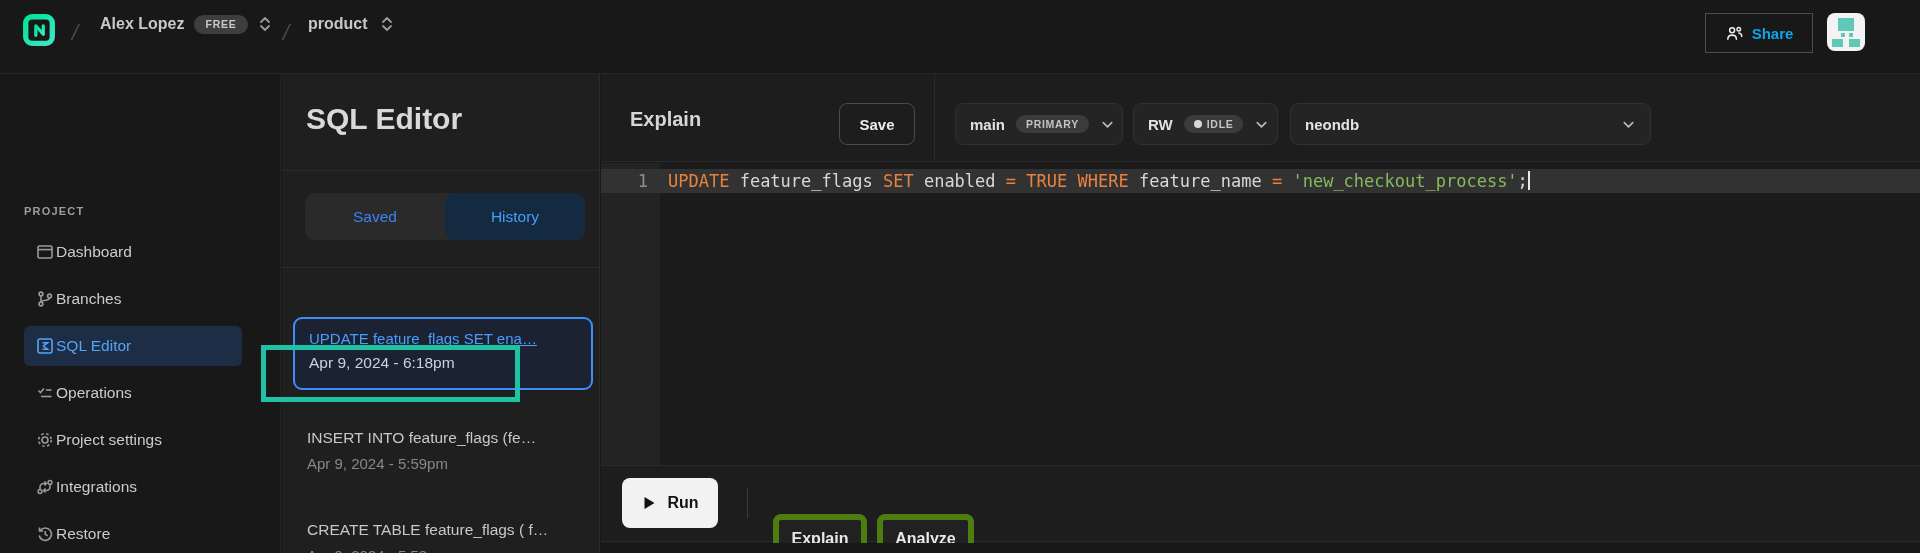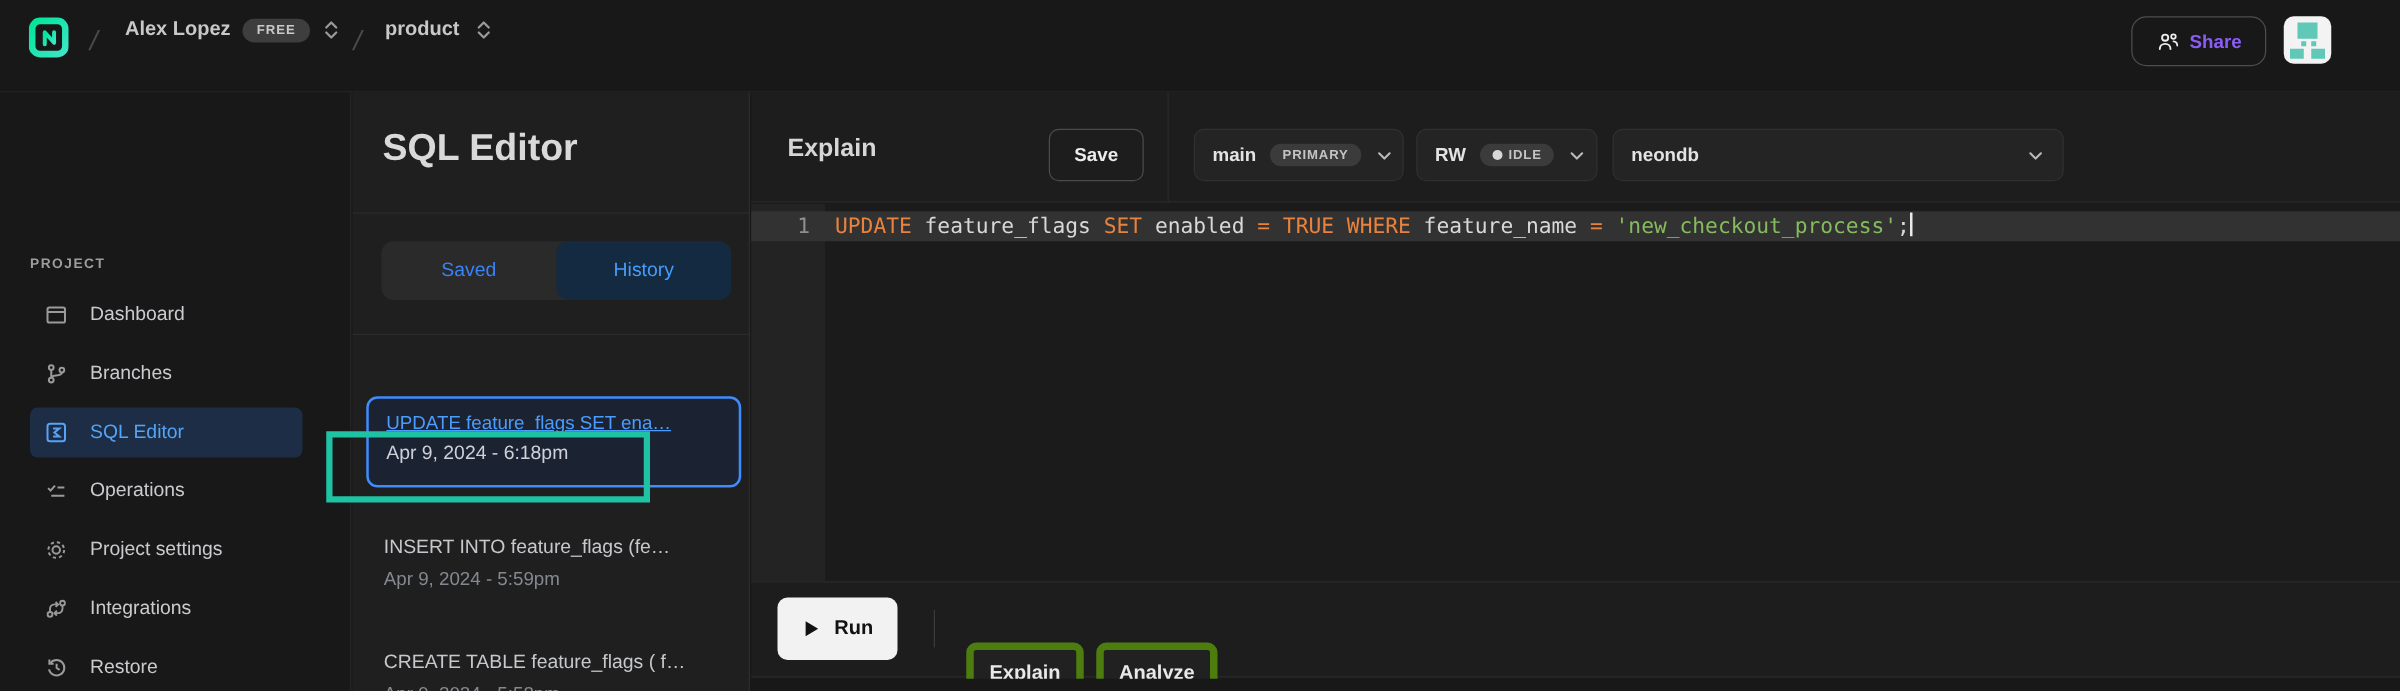--- a/index.html
+++ b/index.html
@@ -14,33 +14,33 @@
   .crumb-slash { color:#4b4b4b; font-size:22px; font-weight:300; transform:skewX(-12deg); }
   .crumb-slash.s1 { position:absolute; left:72px; top:20px; }
   .crumb-slash.s2 { position:absolute; left:283px; top:20px; }
   .org-switch { position:absolute; left:100px; top:15px; display:flex; align-items:center; gap:10px; cursor:pointer; }
   .org-name { color:#c8c8c8; font-size:16px; font-weight:600; }
   .badge-pill { background:#3e3e3e; color:#c9c9c9; font-size:10.5px; font-weight:700; letter-spacing:.8px;
                 border-radius:999px; padding:4px 11px; line-height:1; }
   .proj-switch { position:absolute; left:308px; top:15px; display:flex; align-items:center; gap:12px; cursor:pointer; }
   .proj-name { color:#c8c8c8; font-size:16px; font-weight:600; }
   .share-btn { position:absolute; left:1705px; top:13px; width:108px; height:40px; border:1px solid #4d4d4d;
-               border-radius:12px; background:transparent; color:#8b5cf6; font-size:15px; font-weight:600;
+               border-radius:0; background:transparent; color:#0ea5e9; font-size:15px; font-weight:600;
                display:flex; align-items:center; justify-content:center; gap:8px; cursor:pointer; }
   .avatar { position:absolute; left:1827px; top:13px; width:38px; height:38px; border-radius:8px;
             background:#f3f3f3; overflow:hidden; cursor:pointer; }
 
   
   .sidebar { position:absolute; left:0; top:74px; width:281px; height:479px; background:#181818;
              border-right:1px solid #242424; }
   .side-label { position:absolute; left:24px; color:#9d9d9d; font-size:11px; font-weight:700; letter-spacing:1.2px; }
   .side-label.project { top:131px; }
   .side-items { position:absolute; left:0; top:158px; width:281px; display:flex; flex-direction:column; gap:7px; }
   .side-item { margin-left:24px; width:218px; height:40px; border-radius:6px; display:flex; align-items:center;
-               gap:16px; padding-left:10px; color:#cbcbcf; font-size:15.5px; cursor:pointer; }
+               padding-left:10px; color:#cbcbcf; font-size:15.5px; cursor:pointer; }
   .side-item .ic { width:22px; height:22px; display:flex; align-items:center; justify-content:center; }
   .side-item.active { background:#1c2d45; color:#55a4f7; }
   .side-item.active svg { stroke:#55a4f7; }
   .side-item svg { stroke:#9a9a9a; }
 
   
   .panel { position:absolute; left:282px; top:74px; width:318px; height:479px; background:#1f1f1f;
            border-right:1px solid #2c2c2c; }
   .panel-title { position:absolute; left:24px; top:28px; color:#d9d9d9; font-size:30px; font-weight:700; }
   .panel-div1 { position:absolute; left:0; top:96px; width:100%; height:1px; background:#2b2b2b; }

